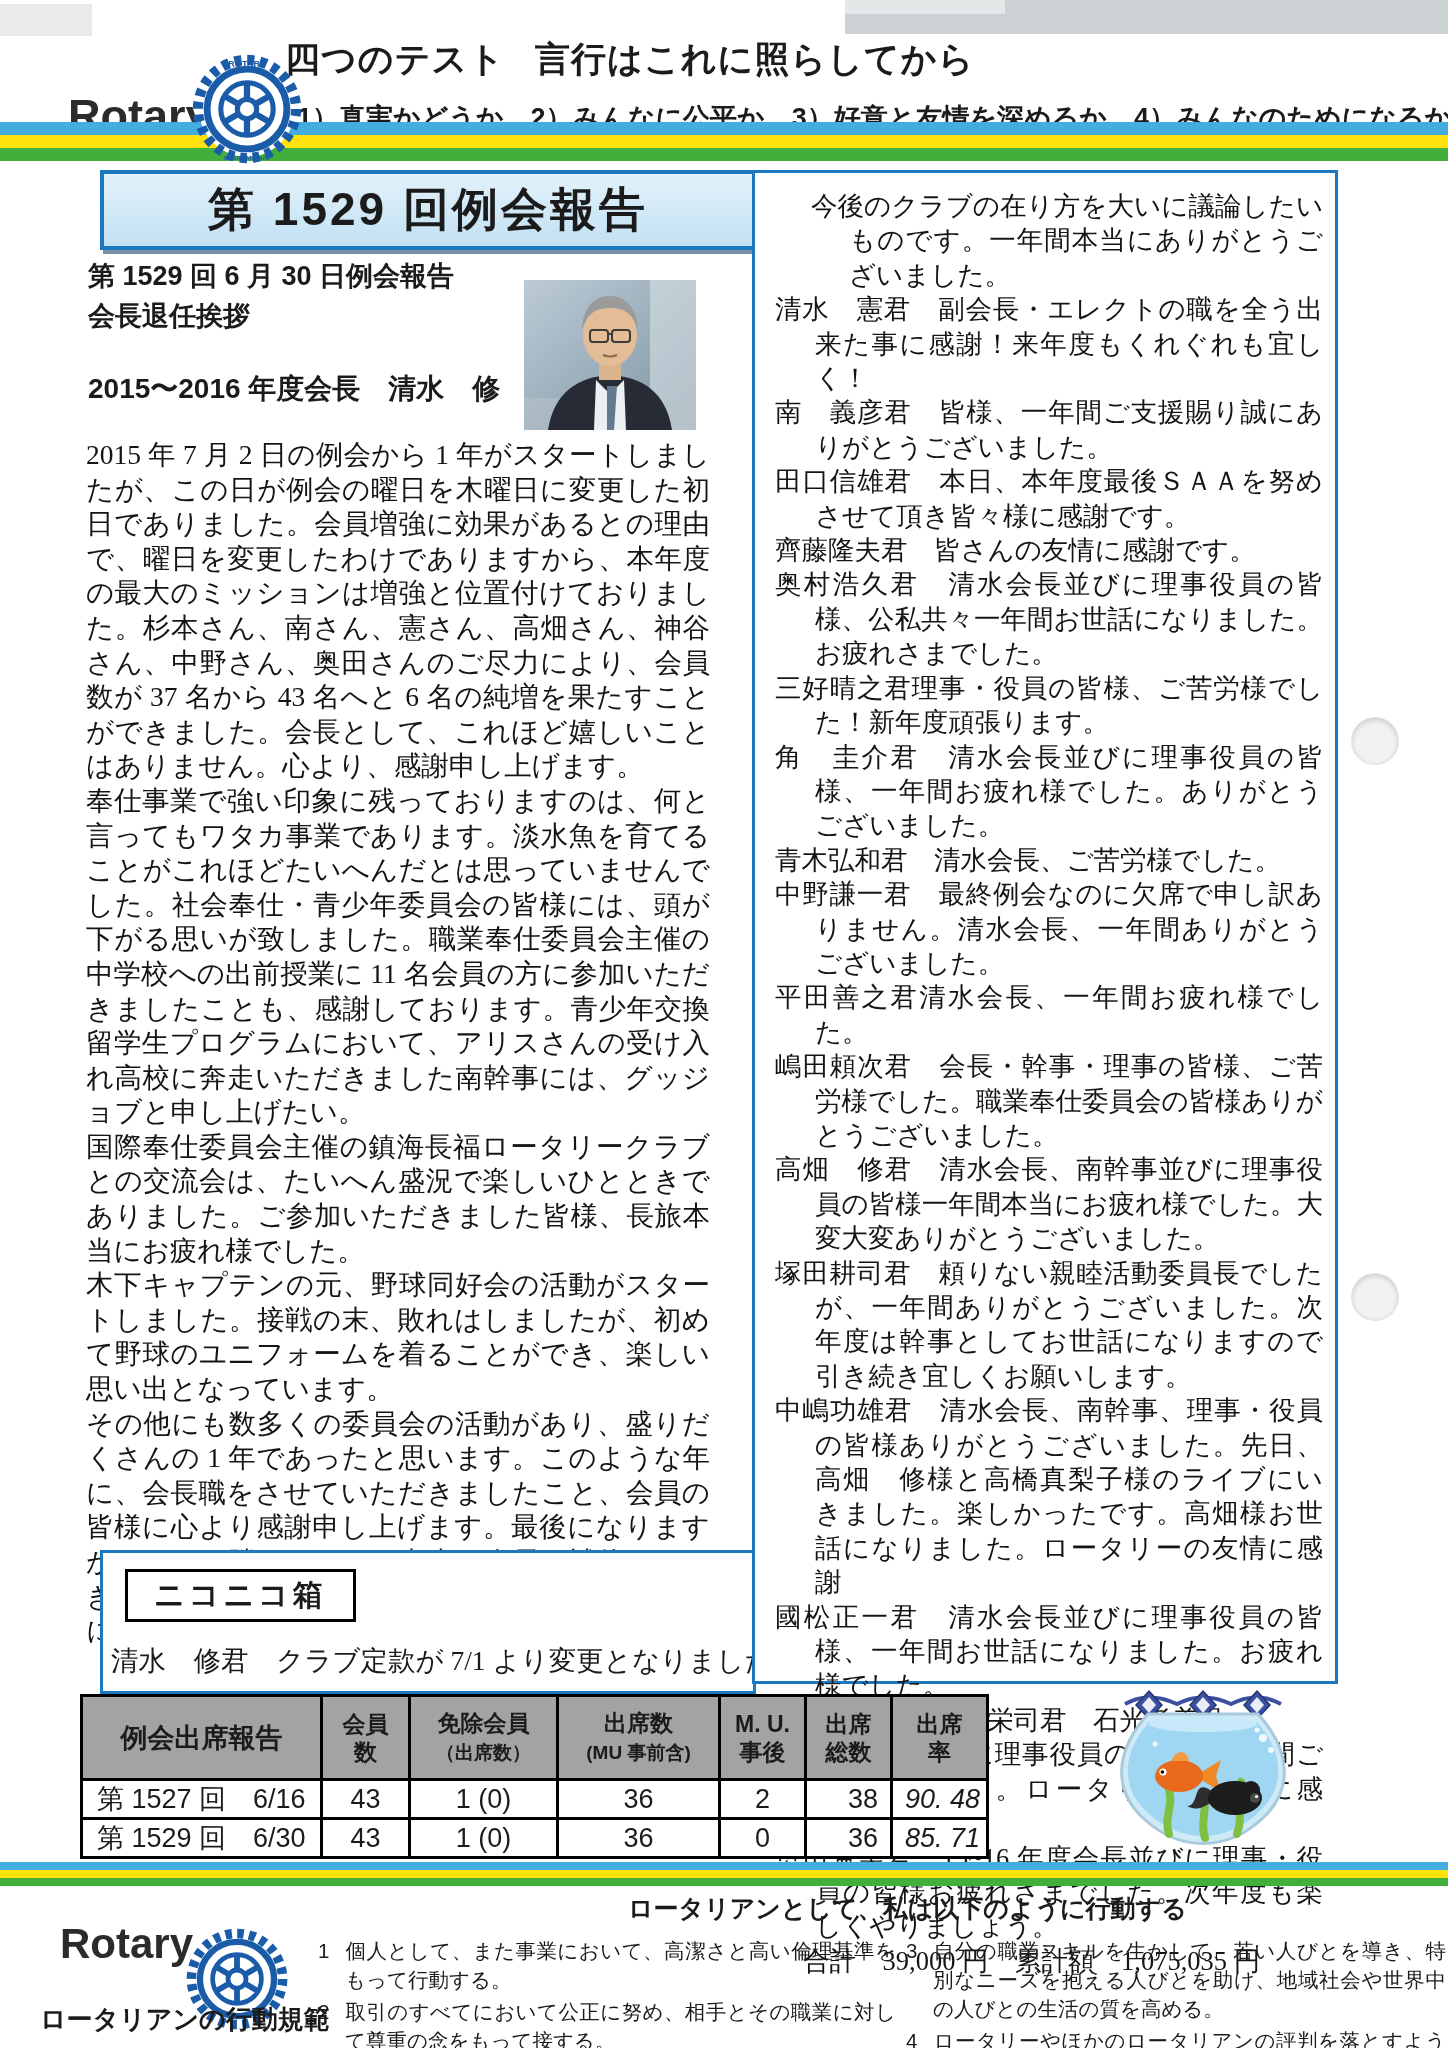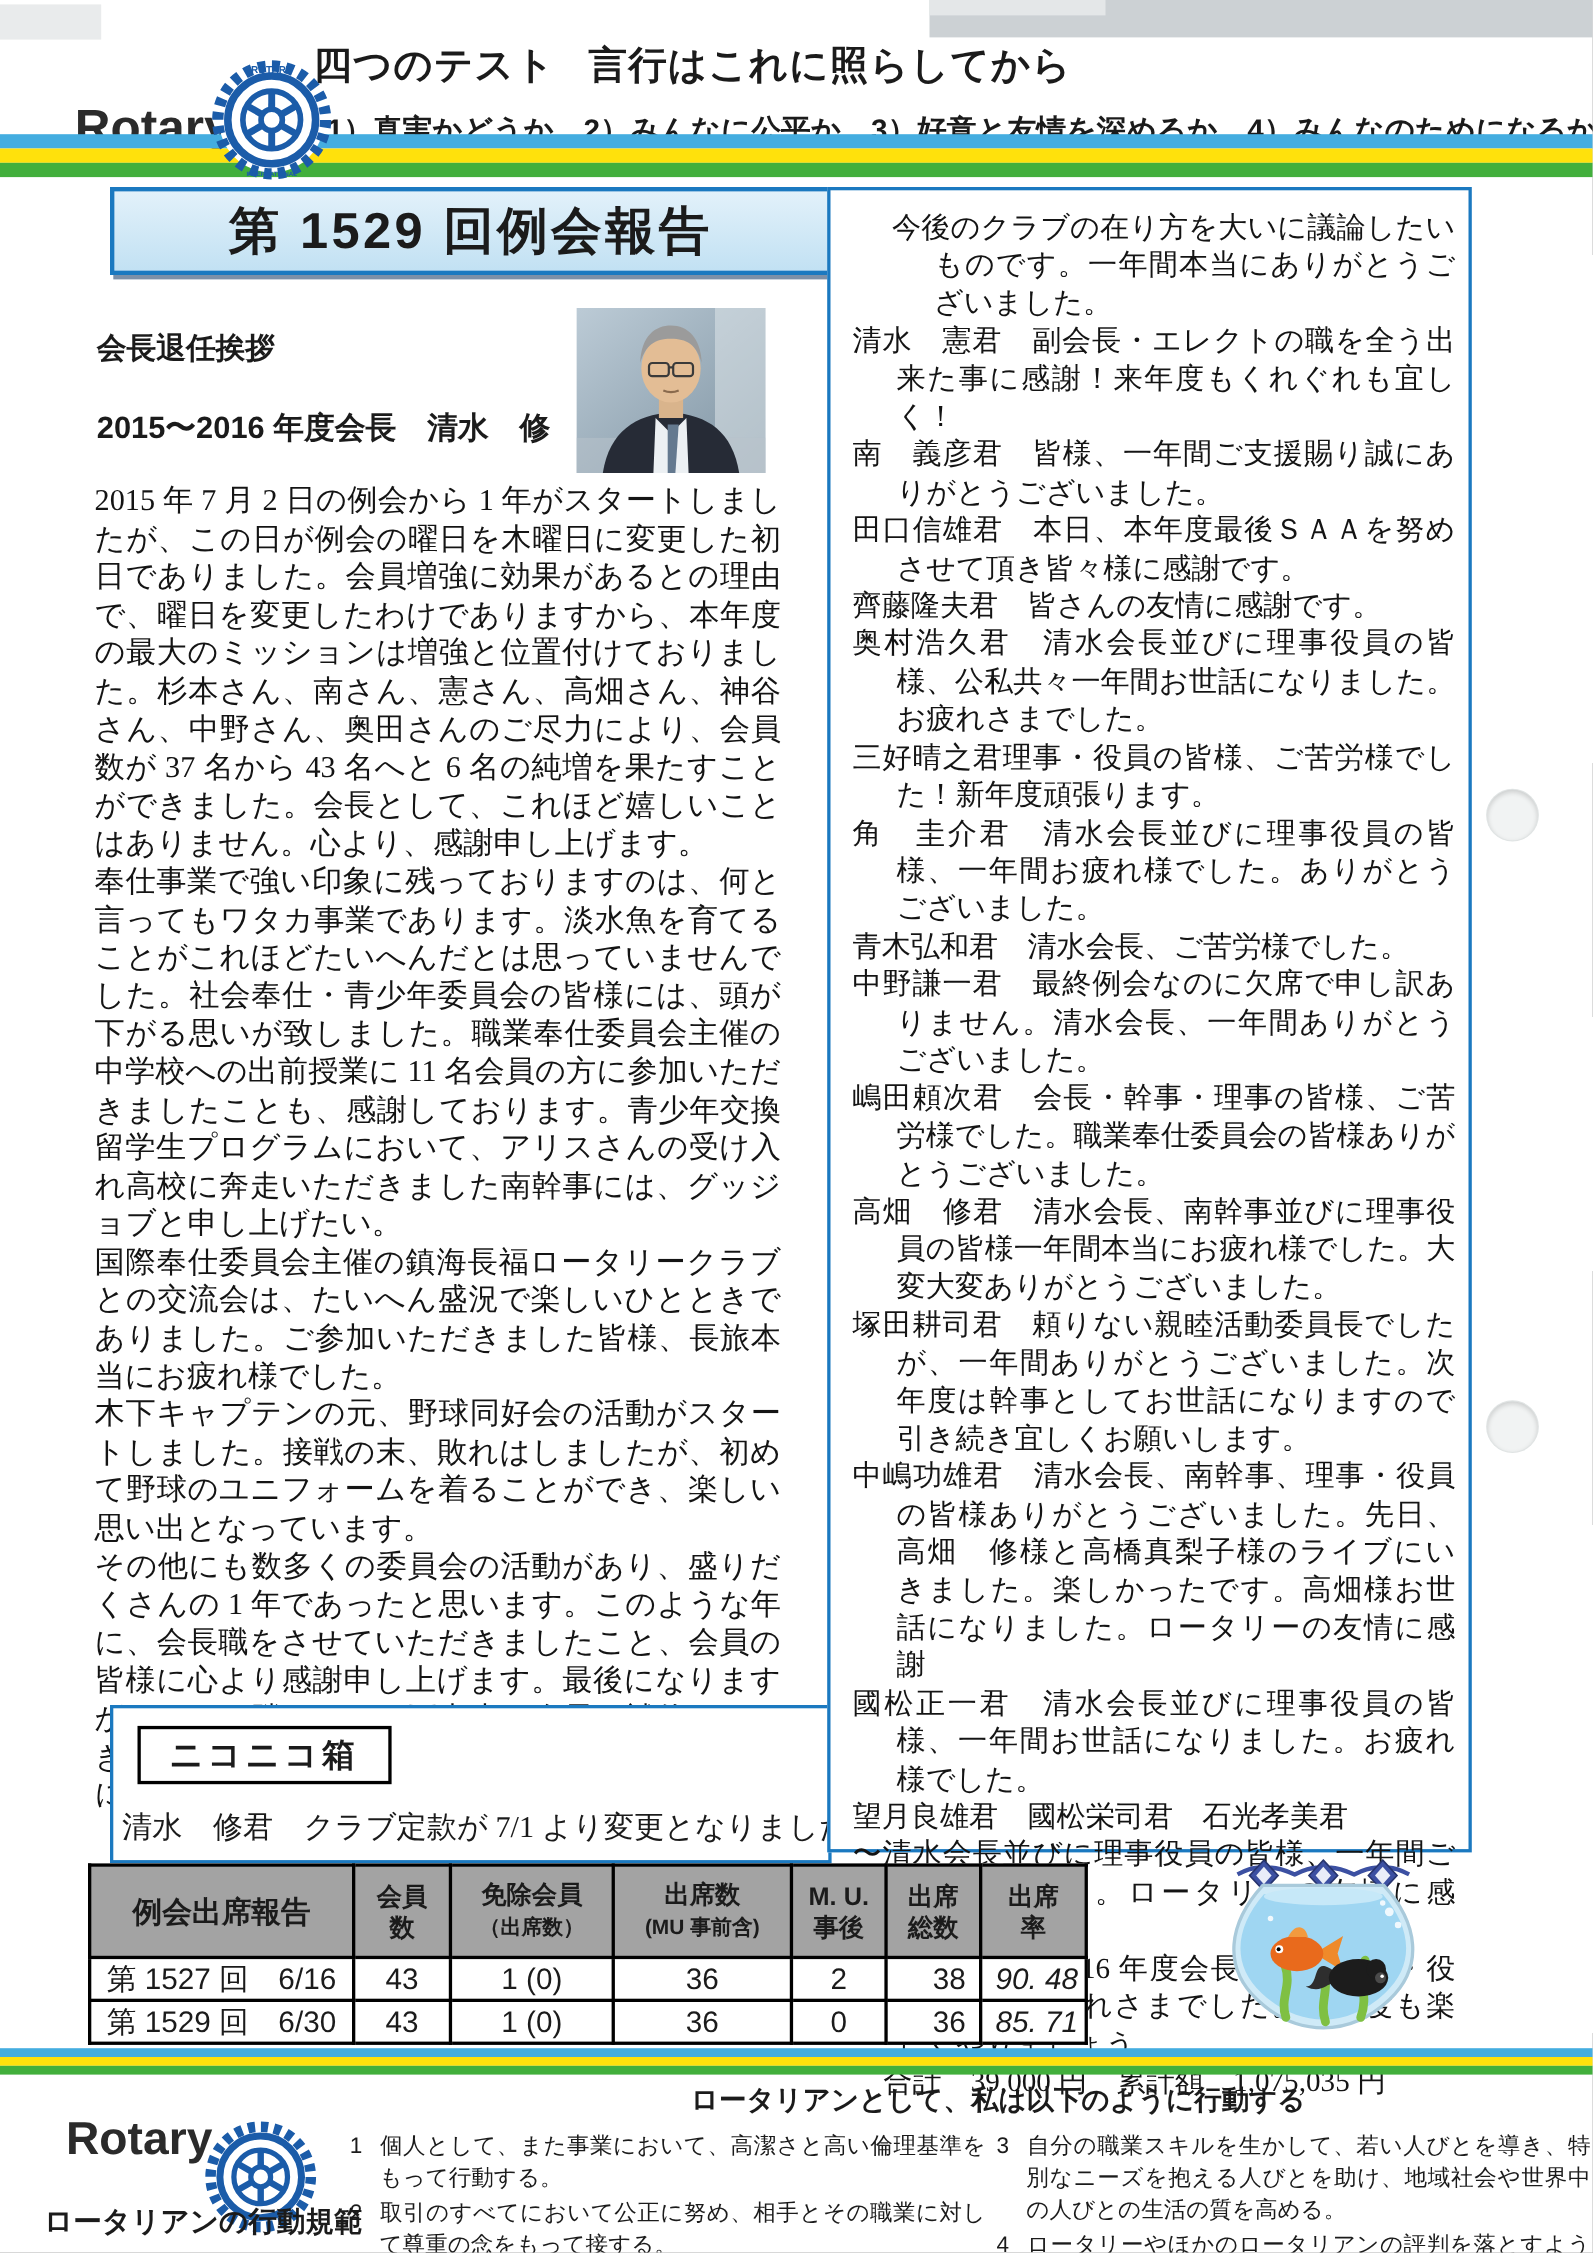--- a/index.html
+++ b/index.html
@@ -126,20 +126,21 @@
     <text x="50" y="95" text-anchor="middle" font-size="5" font-weight="bold" fill="#1b5ca9">INTERNATIONAL</text>
   </svg>
 
   <div class="stripe" id="stripe1a"></div>
   <div class="stripe" id="stripe1b"></div>
   <div class="stripe" id="stripe1c"></div>
 
   <div id="title-box">
     <div class="t">第 1529 回例会報告</div>
   </div>
+  <div id="meta-line1">第 1529 回 6 月 30 日例会報告</div>
   <div id="meta-line2">会長退任挨拶</div>
   <div id="president-line">2015〜2016 年度会長　清水　修</div>
 
   <svg id="photo" viewBox="0 0 172 150">
     <defs>
       <linearGradient id="pbg" x1="0" y1="0" x2="1" y2="1">
         <stop offset="0" stop-color="#bccbd6"></stop>
           <stop offset="1" stop-color="#7e93a2"></stop>
       </linearGradient>
     </defs>
@@ -177,20 +178,21 @@
     <p class="intro">今後のクラブの在り方を大いに議論したいものです。一年間本当にありがとうございました。</p>
     <p class="entry">清水　憲君　副会長・エレクトの職を全う出来た事に感謝！来年度もくれぐれも宜しく！</p>
     <p class="entry">南　義彦君　皆様、一年間ご支援賜り誠にありがとうございました。</p>
     <p class="entry">田口信雄君　本日、本年度最後ＳＡＡを努めさせて頂き皆々様に感謝です。</p>
     <p class="entry">齊藤隆夫君　皆さんの友情に感謝です。</p>
     <p class="entry">奥村浩久君　清水会長並びに理事役員の皆様、公私共々一年間お世話になりました。お疲れさまでした。</p>
     <p class="entry">三好晴之君理事・役員の皆様、ご苦労様でした！新年度頑張ります。</p>
     <p class="entry">角　圭介君　清水会長並びに理事役員の皆様、一年間お疲れ様でした。ありがとうございました。</p>
     <p class="entry">青木弘和君　清水会長、ご苦労様でした。</p>
     <p class="entry">中野謙一君　最終例会なのに欠席で申し訳ありません。清水会長、一年間ありがとうございました。</p>
+    <p class="entry">平田善之君清水会長、一年間お疲れ様でした。</p>
     <p class="entry">嶋田頼次君　会長・幹事・理事の皆様、ご苦労様でした。職業奉仕委員会の皆様ありがとうございました。</p>
     <p class="entry">高畑　修君　清水会長、南幹事並びに理事役員の皆様一年間本当にお疲れ様でした。大変大変ありがとうございました。</p>
     <p class="entry">塚田耕司君　頼りない親睦活動委員長でしたが、一年間ありがとうございました。次年度は幹事としてお世話になりますので引き続き宜しくお願いします。</p>
     <p class="entry">中嶋功雄君　清水会長、南幹事、理事・役員の皆様ありがとうございました。先日、高畑　修様と高橋真梨子様のライブにいきました。楽しかったです。高畑様お世話になりました。ロータリーの友情に感謝</p>
     <p class="entry">國松正一君　清水会長並びに理事役員の皆様、一年間お世話になりました。お疲れ様でした。</p>
     <p class="entry">望月良雄君　國松栄司君　石光孝美君</p>
     <p class="entry">〜清水会長並びに理事役員の皆様、一年間ご苦労様でした。ロータリーの友情に感謝〜</p>
     <p class="entry">奥田克実君　15~16 年度会長並びに理事・役員の皆様お疲れさまでした。次年度も楽しくやりましょう。</p>
     <p class="totals">合計　39,000 円　累計額　1,075,035 円</p>
   </div>

